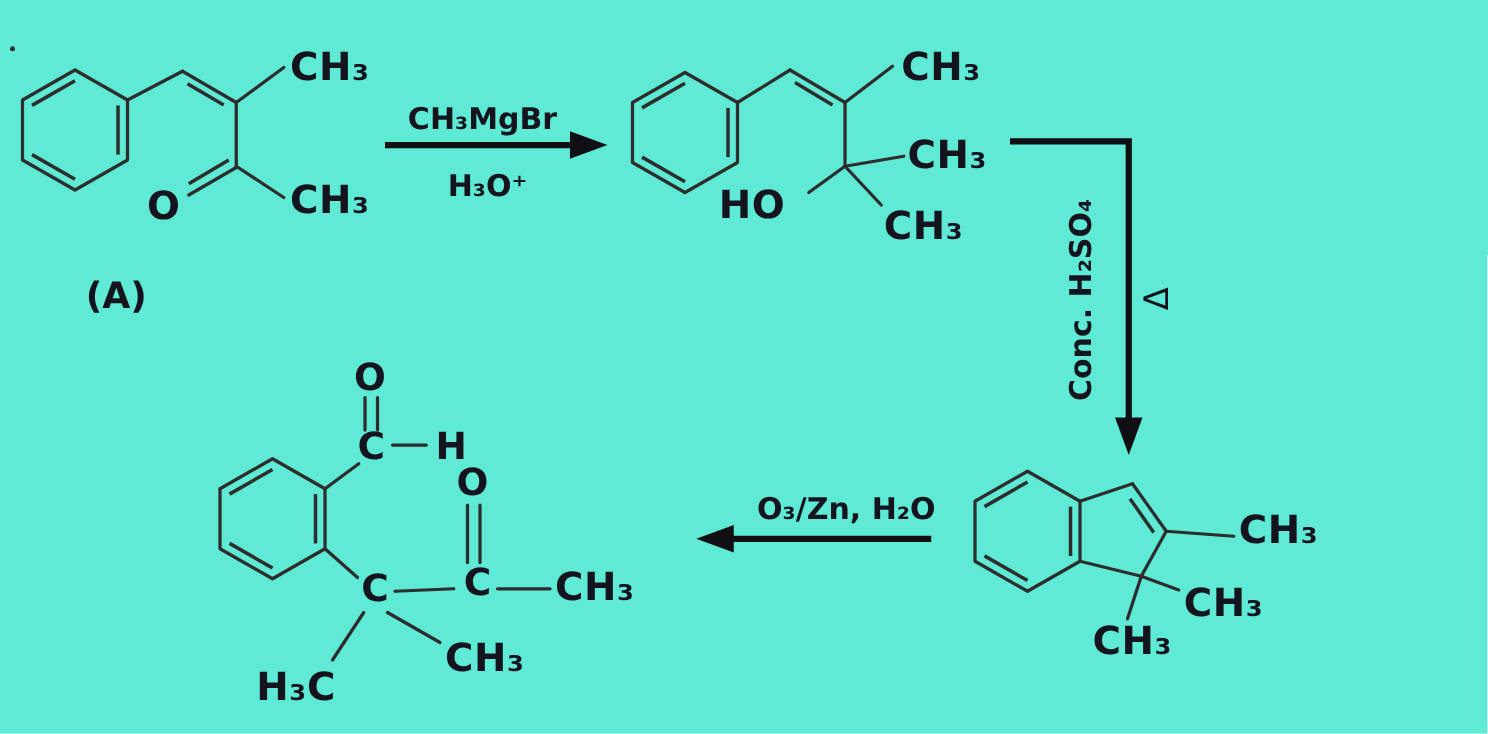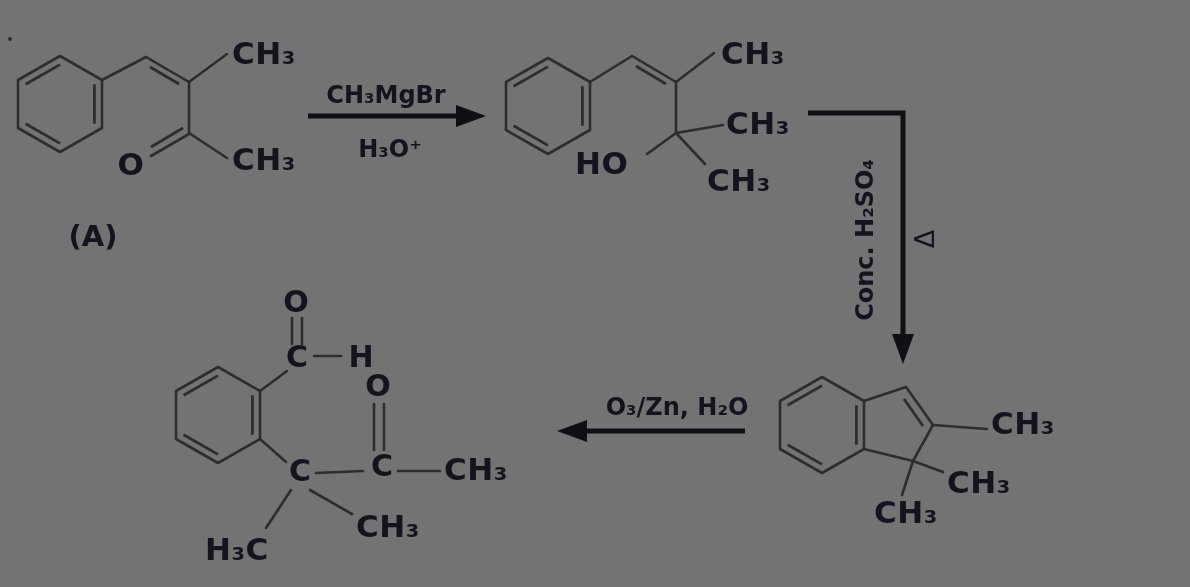--- a/index.html
+++ b/index.html
@@ -1,16 +1,16 @@
 <!DOCTYPE html>
 <html><head>
 <meta charset="utf-8">
 <style>
   html,body{margin:0;padding:0;background:#ffffff;}
-  .stage{position:relative;width:1190px;height:587px;background:#737373;overflow:hidden;}
+  .stage{position:relative;width:1190px;height:587px;background:#5eead4;overflow:hidden;}
   svg{display:block;}
   .bond{stroke:#2d2d2d;stroke-width:2.6;stroke-linecap:round;fill:none;}
   .ring{stroke:#2d2d2d;stroke-width:2.6;stroke-linejoin:round;fill:none;}
   .inner{stroke:#2d2d2d;stroke-width:2.8;stroke-linecap:butt;fill:none;}
   .arrowline{stroke:#101014;stroke-width:5;stroke-linecap:butt;fill:none;}
   .arrowhead{fill:#101014;stroke:none;}
   .lbl{font-family:"DejaVu Sans","Liberation Sans",sans-serif;font-weight:bold;font-size:31px;fill:#14141e;letter-spacing:0.5px;}
   .atom{font-family:"DejaVu Sans","Liberation Sans",sans-serif;font-weight:bold;font-size:30px;fill:#14141e;}
   .rg{font-family:"DejaVu Sans","Liberation Sans",sans-serif;font-weight:bold;font-size:24px;fill:#14141e;}
   .tag{font-family:"DejaVu Sans","Liberation Sans",sans-serif;font-weight:bold;font-size:29px;fill:#14141e;}

